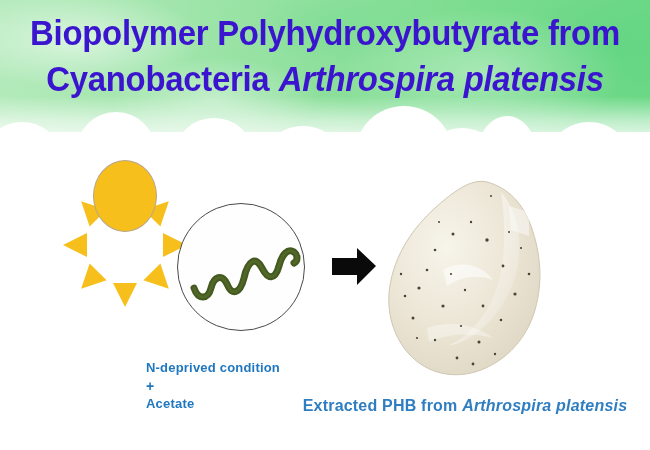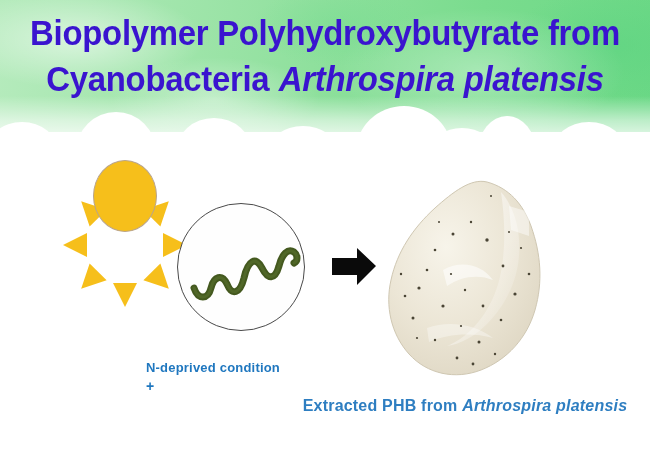--- a/index.html
+++ b/index.html
@@ -238,17 +238,18 @@
           <circle cx="18" cy="96" r="1.2"></circle>
         <circle cx="78" cy="148" r="1.1"></circle>
           <circle cx="108" cy="18" r="1.0"></circle>
       </g>
     </svg>
   </div>
 
   <div class="cond">
     <span class="row">N-deprived  condition</span>
     <span class="row plus">+</span>
+    <span class="row">Acetate</span>
   </div>
 
   <div class="phb-cap"><span>Extracted PHB from</span><span> </span><em>Arthrospira platensis</em></div>
 
 </div>
 
 </body></html>

